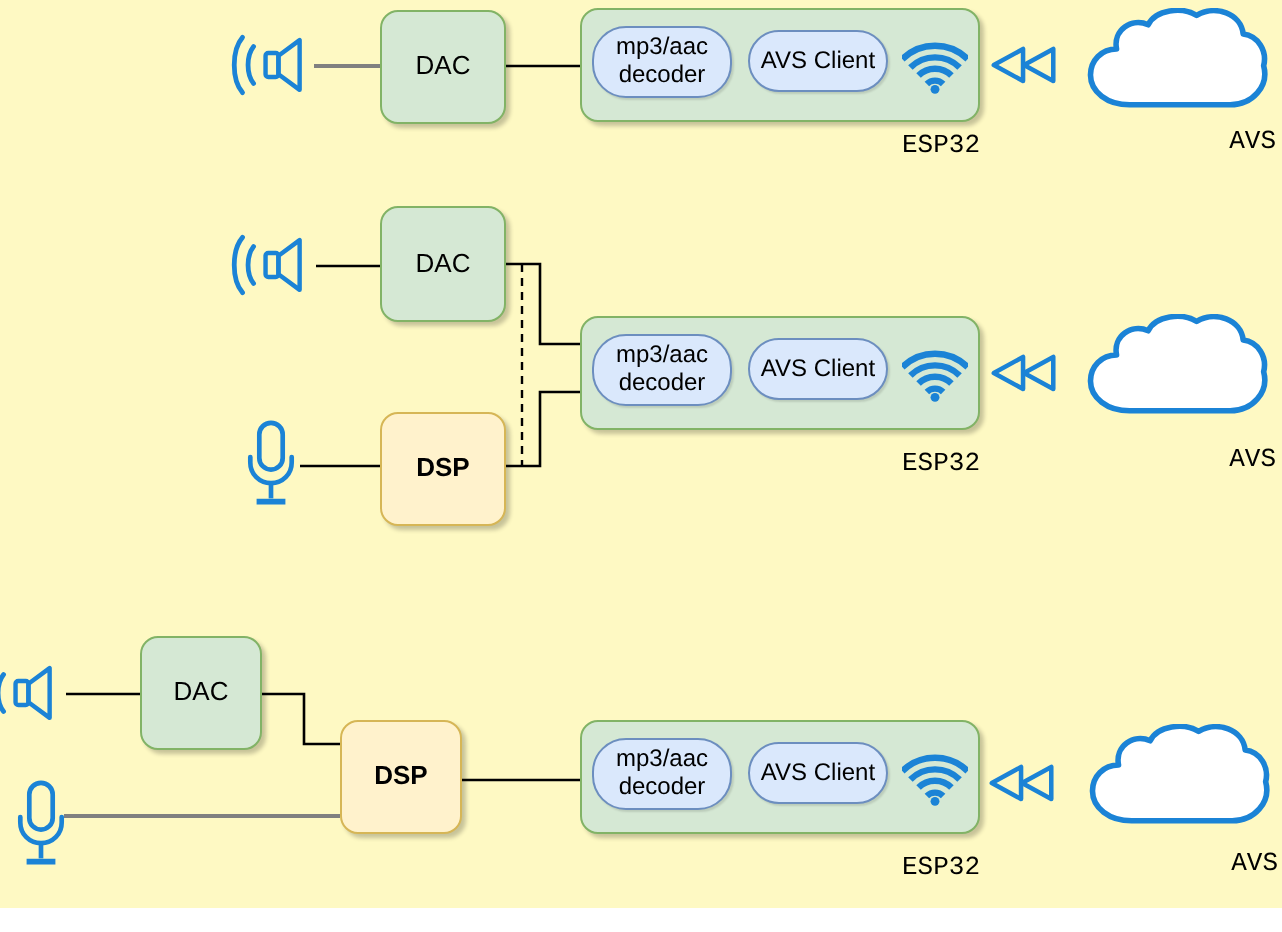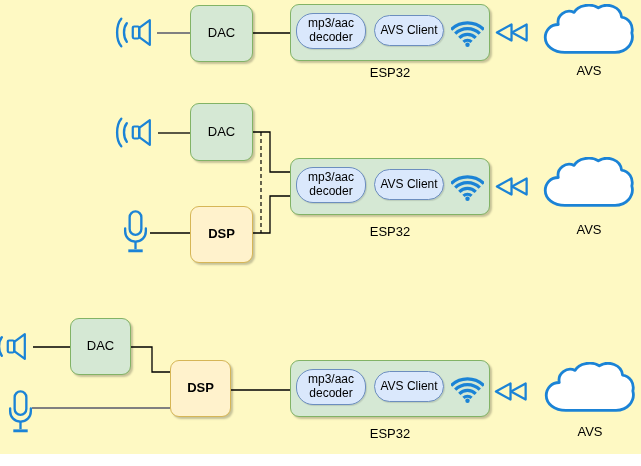--- a/index.html
+++ b/index.html
@@ -23,21 +23,21 @@
     border-radius:9px;box-shadow:2px 2px 2px rgba(0,0,0,0.22);font-weight:bold;
   }
   .blue{
     background:var(--box_blue_fill,#dae8fc);
     border:1.4px solid var(--box_blue_border,#6c8ebf);
     border-radius:17px;box-shadow:1px 1px 1px rgba(0,0,0,0.12);
   }
   .box .lbl{font-size:13px;line-height:1.15;}
   .blue .lbl{font-size:12px;}
   .caption{
-    position:absolute;text-align:center;font-size:13px;z-index:2;
+    position:absolute;text-align:right;font-size:13px;z-index:2;font-family:Liberation Mono, monospace;
   }
   .icon{position:absolute;z-index:3;color:var(--icon_blue,#1b83d6);overflow:visible;}
   .defs{position:absolute;width:0;height:0;overflow:hidden;}
 </style>
 </head>
 <body>
 
 <svg class="defs" aria-hidden="true">
   <defs>
     <symbol id="sym-speaker" viewBox="0 0 46 38">

